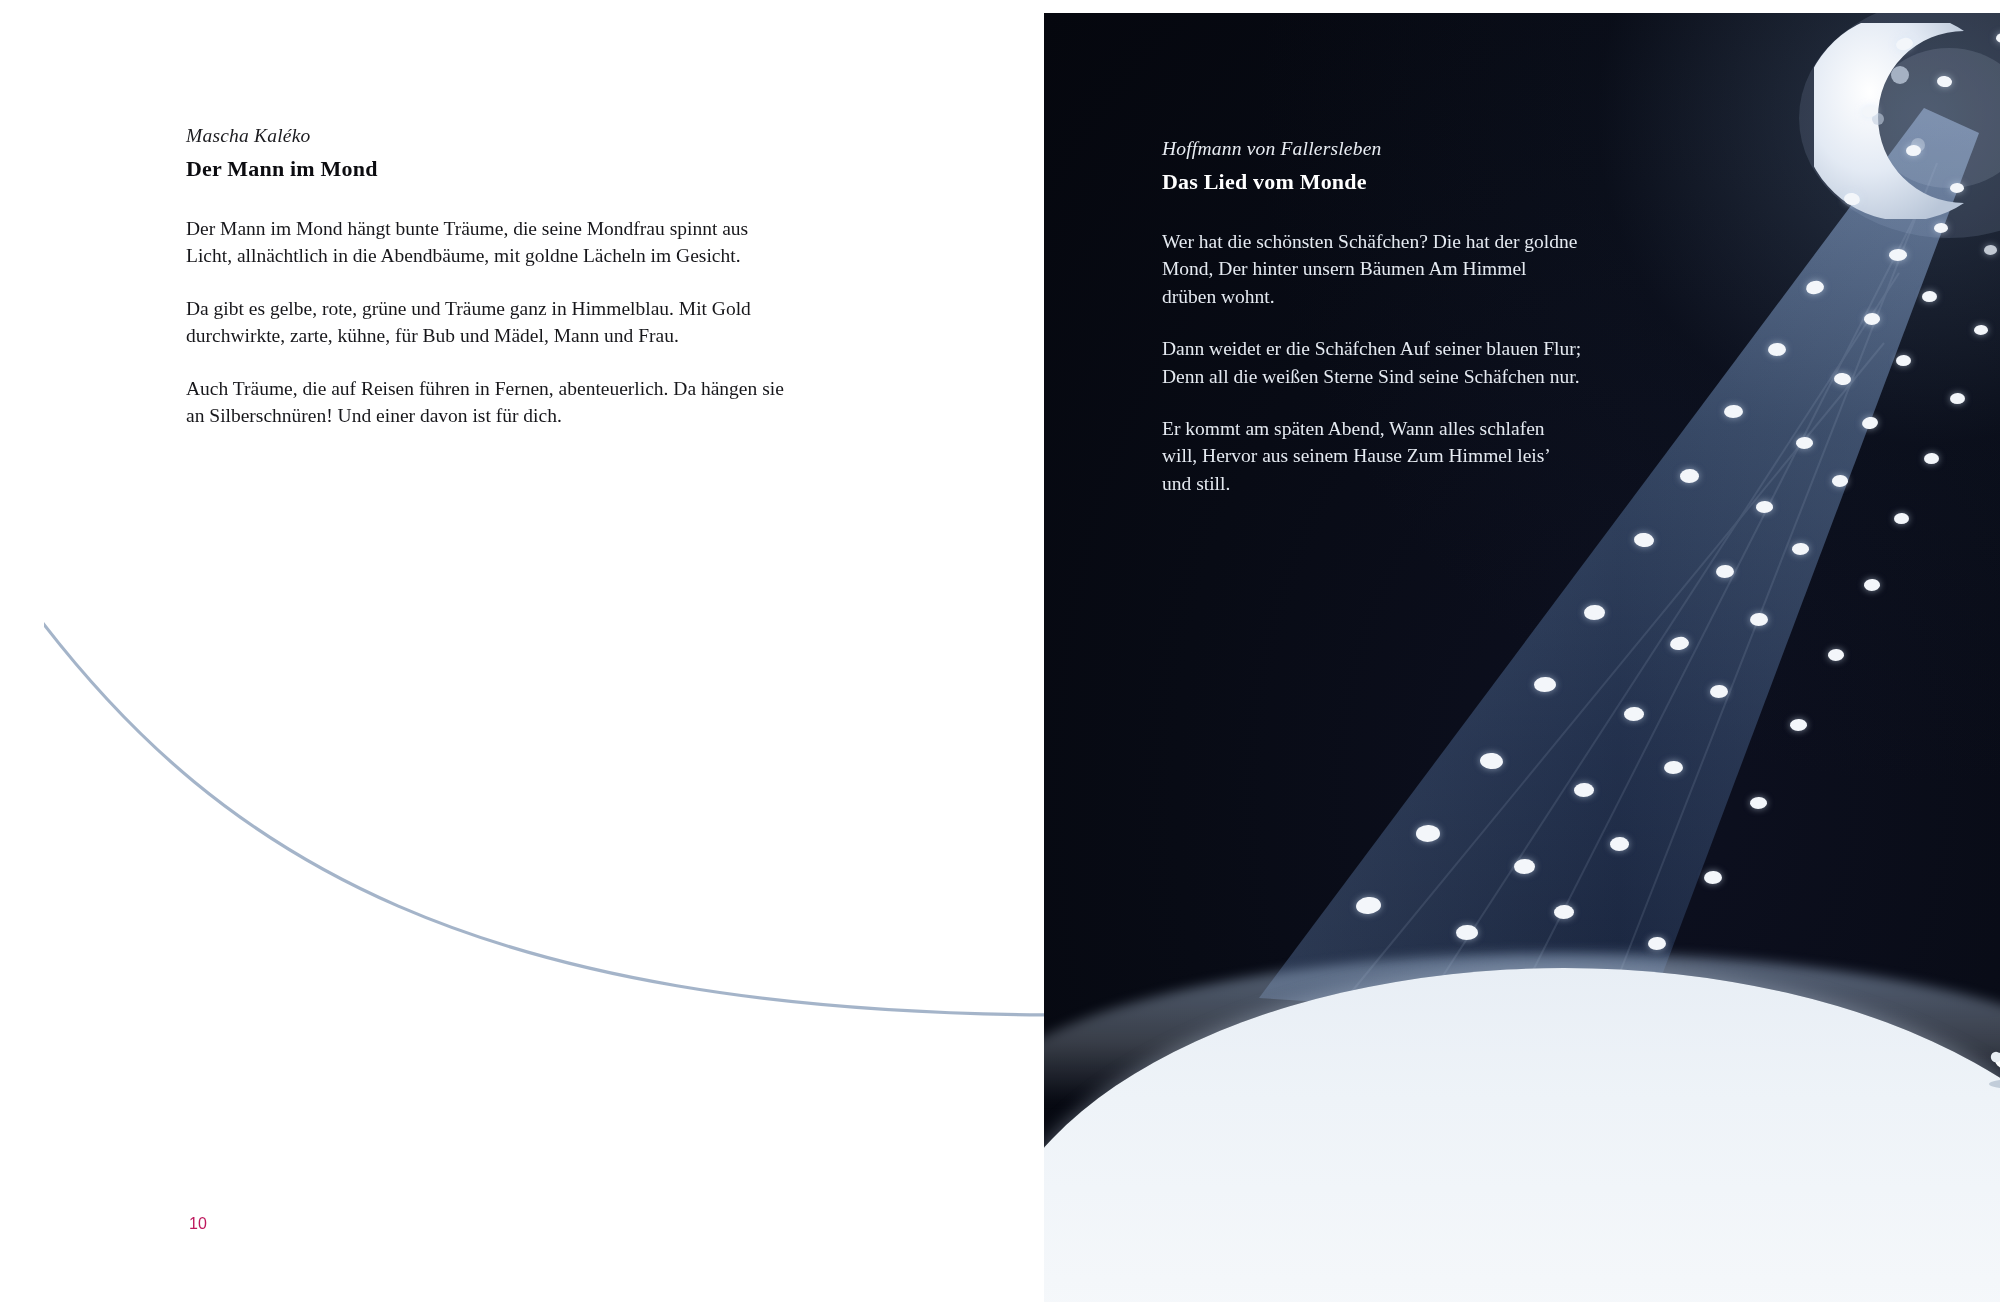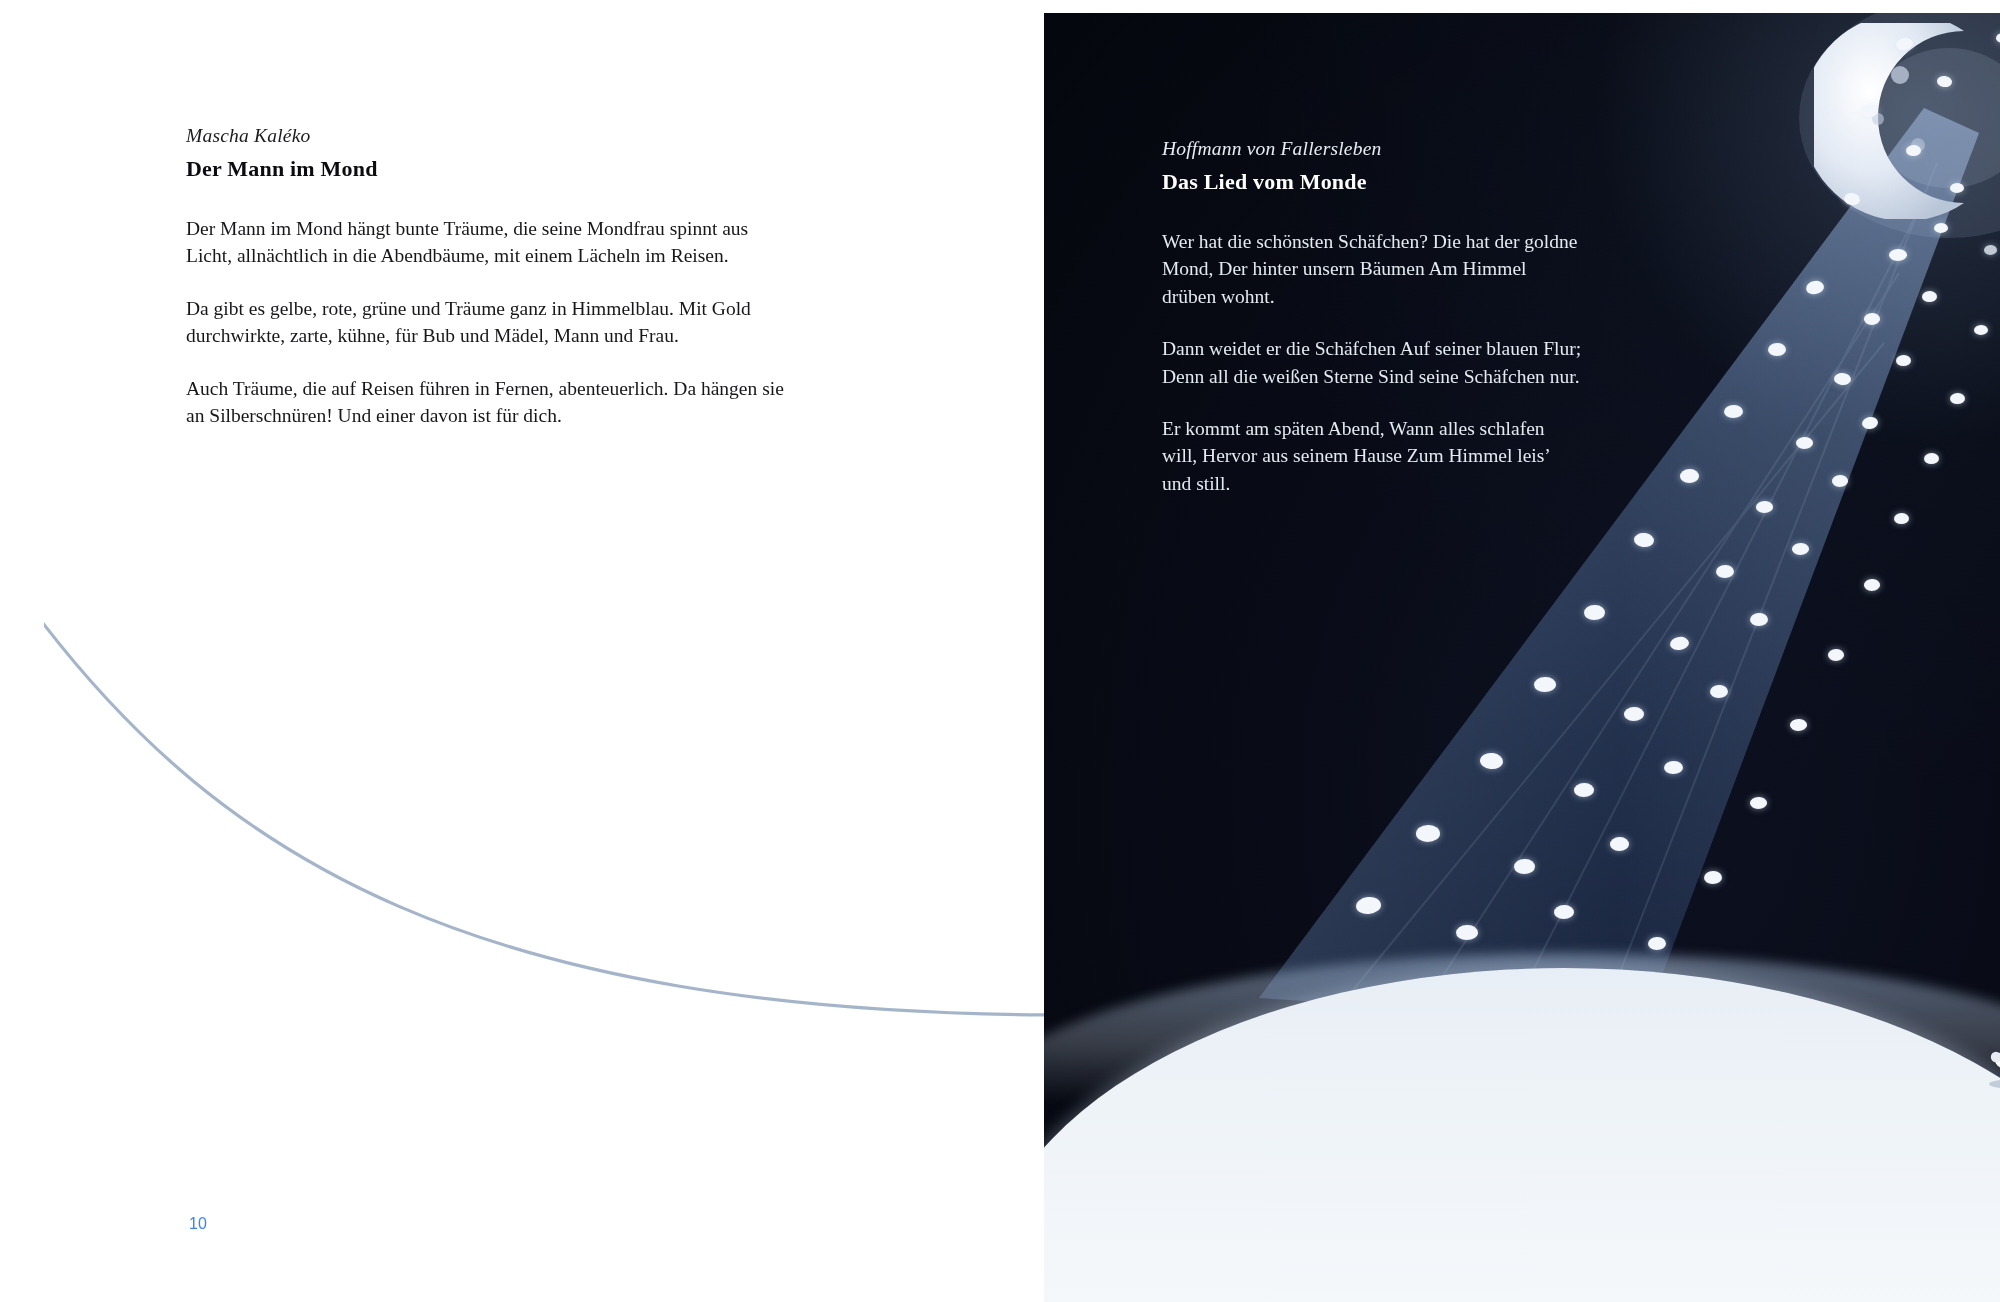--- a/index.html
+++ b/index.html
@@ -61,21 +61,21 @@
     line-height: 27.4px;
     color: #17171b;
     margin-bottom: 25px;
   }
 
   .page-number {
     position: absolute;
     left: 145px;
     top: 1215px;
     font-size: 16px;
-    color: #3b82f6;
+    color: #be185d;
     font-family: "Liberation Sans", sans-serif;
   }
 
   
   .curve-svg {
     position: absolute;
     left: 0;
     top: 560px;
     width: 1010px;
     height: 500px;
@@ -171,21 +171,21 @@
 <div class="spread">
 
   <div class="page-left">
 
     <div class="poem-block">
       <div class="poem-author">Mascha Kaléko</div>
       <div class="poem-title">Der Mann im Mond</div>
       <div class="stanza">Der Mann im Mond hängt bunte Träume,
 die seine Mondfrau spinnt aus Licht,
 allnächtlich in die Abendbäume,
-mit einem Lächeln im Reisen.</div>
+mit goldne Lächeln im Gesicht.</div>
       <div class="stanza">Da gibt es gelbe, rote, grüne
 und Träume ganz in Himmelblau.
 Mit Gold durchwirkte, zarte, kühne,
 für Bub und Mädel, Mann und Frau.</div>
       <div class="stanza">Auch Träume, die auf Reisen führen
 in Fernen, abenteuerlich.
 Da hängen sie an Silberschnüren!
 Und einer davon ist für dich.</div>
     </div>
 

